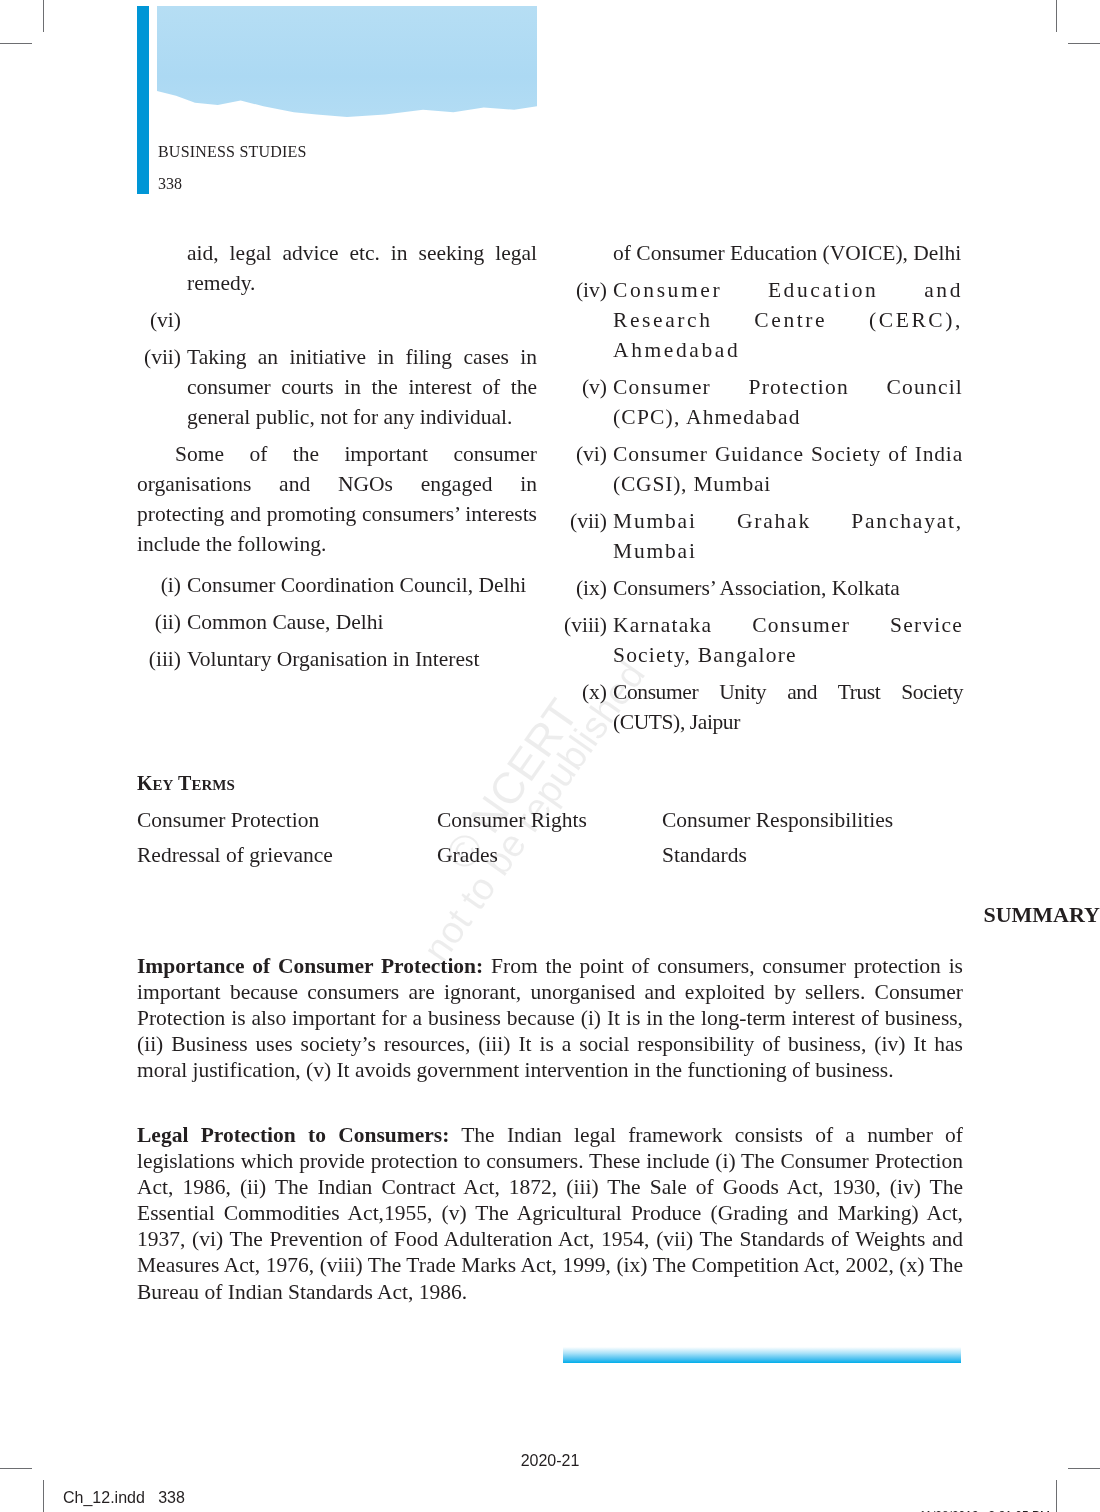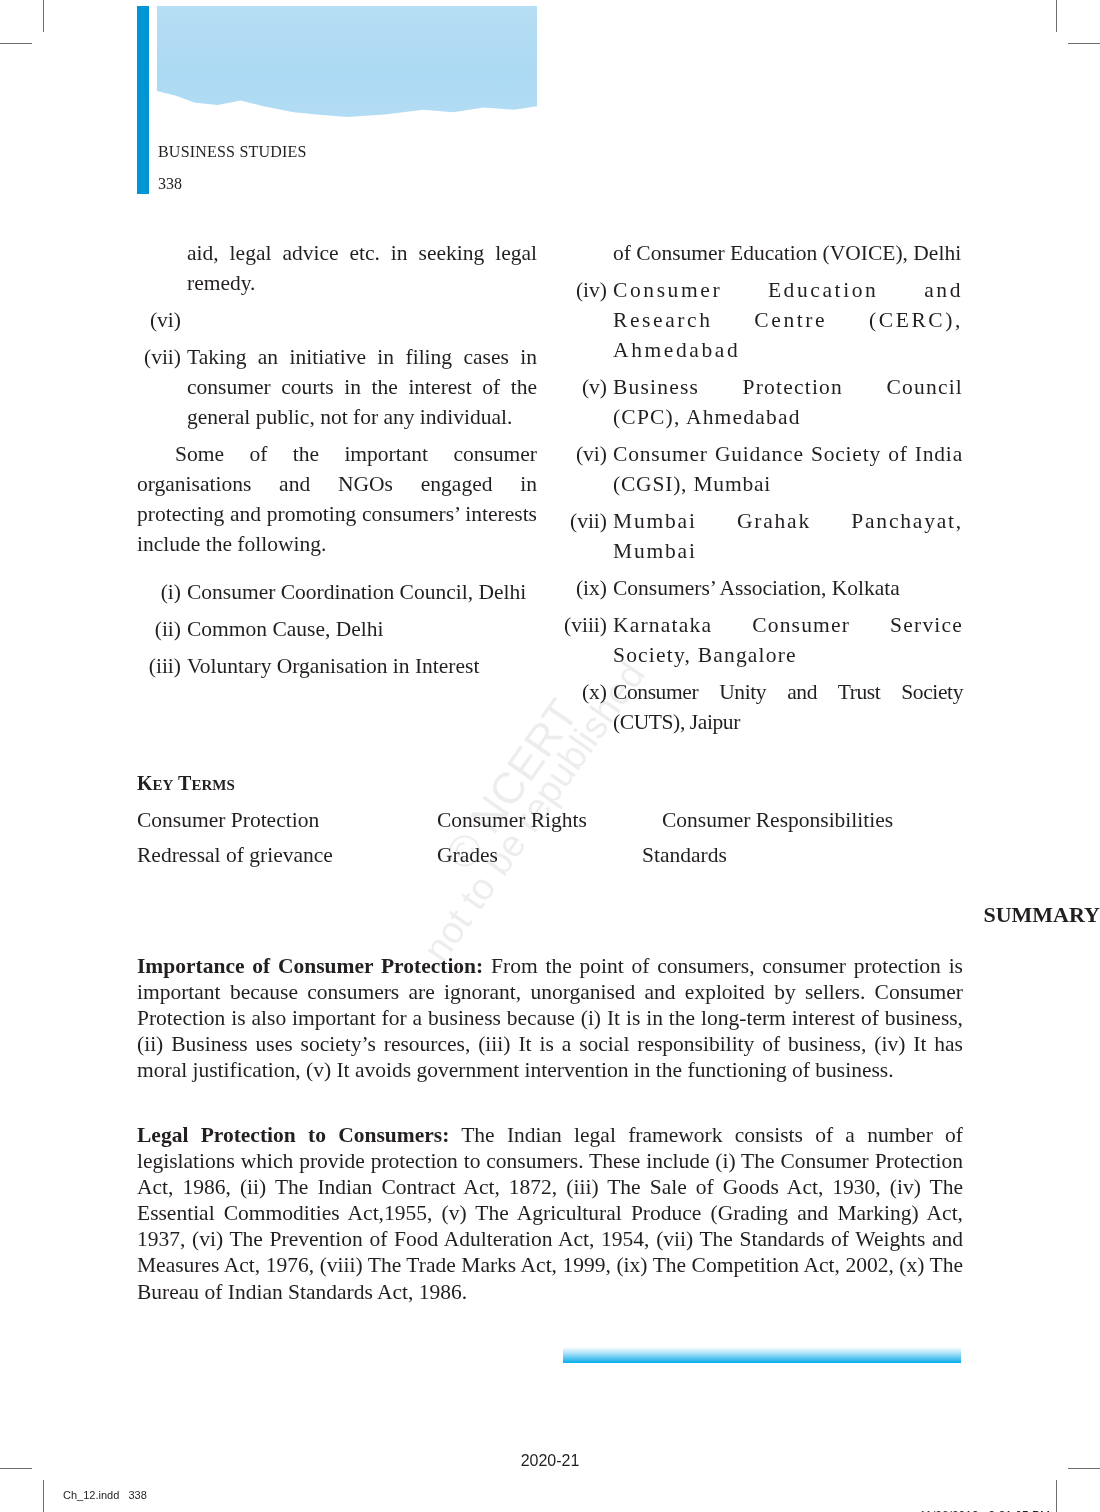--- a/index.html
+++ b/index.html
@@ -19,39 +19,39 @@
   .page-num { position: absolute; left: 158px; top: 175px; font-size: 16px; font-family: "Liberation Serif", serif; }
 
   .col { position: absolute; font-family: "Liberation Serif", serif; font-size: 21.5px; line-height: 30px; }
   .col-left { left: 137px; top: 238px; width: 400px; }
   .col-right { left: 563px; top: 238px; width: 400px; }
   .item { display: flex; margin-bottom: 7px; }
   .item .num { width: 50px; flex: 0 0 50px; text-align: right; padding-right: 0; box-sizing: border-box; }
   .item .num span { display: inline-block; width: 44px; text-align: right; padding-right: 6px; box-sizing: content-box; }
   .item .txt { flex: 1; text-align: justify; text-align-last: left; }
   .cont { padding-left: 50px; text-align: justify; margin-bottom: 7px; }
-  .para { text-indent: 38px; text-align: justify; margin-bottom: 18px; }
+  .para { text-indent: 38px; text-align: justify; margin-bottom: 11px; }
   .spaced { letter-spacing: 2.6px; }
 
   .key-title { position: absolute; left: 137px; top: 772px; font-family: "Liberation Serif", serif; font-weight: bold; font-size: 20px; }
   .key-title .sc { font-size: 15px; }
   .kt { position: absolute; font-family: "Liberation Serif", serif; font-size: 21.5px; }
 
   .summary-title { position: absolute; left: 0; width: 1100px; top: 902px; text-align: right; font-family: "Liberation Serif", serif; font-weight: bold; font-size: 22px; }
   .sum-para { position: absolute; left: 137px; width: 826px; font-family: "Liberation Serif", serif; font-size: 21.5px; line-height: 26.1px; text-align: justify; }
   .sum-para b { font-weight: bold; }
 
   .bottom-bar { position: absolute; left: 563px; top: 1347px; width: 398px; height: 16px;
     background: linear-gradient(180deg, #ffffff 0%, #a9e1f8 40%, #3fbcef 80%, #00aeea 100%); }
 
   .watermark { position: absolute; left: 395px; top: 600px; width: 360px; height: 360px; pointer-events: none; }
   .watermark div { position: absolute; font-family: "Liberation Sans", sans-serif; color: rgba(0,0,0,0.07); font-size: 44px; transform-origin: left top; white-space: nowrap; }
 
   .footer-year { position: absolute; left: 0; width: 1100px; top: 1452px; text-align: center; font-family: "Liberation Sans", sans-serif; font-size: 16px; }
-  .slug-left { position: absolute; left: 63px; top: 1489px; font-family: "Liberation Sans", sans-serif; font-size: 11px; }
+  .slug-left { position: absolute; left: 63px; top: 1489px; font-family: "Liberation Sans", sans-serif; font-size: 16px; }
   .slug-right { position: absolute; right: 50px; top: 1489px; font-family: Liberation Sans, sans-serif; font-size: 12px; margin-top: 20px; }
 </style>
 </head>
 <body>
 
 <div class="crop" style="left:43px;top:0;width:1px;height:32px;"></div>
 <div class="crop" style="left:0;top:43px;width:32px;height:1px;"></div>
 <div class="crop" style="left:1056px;top:0;width:1px;height:32px;"></div>
 <div class="crop" style="left:1068px;top:43px;width:32px;height:1px;"></div>
 <div class="crop" style="left:0;top:1468px;width:32px;height:1px;"></div>
@@ -94,21 +94,21 @@
 </div>
 
 <div class="col col-right">
   <div class="cont">of Consumer Education (VOICE), Delhi</div>
   <div class="item">
     <div class="num"><span>(iv)</span></div>
     <div class="txt spaced">Consumer Education and Research Centre (CERC), Ahmedabad</div>
   </div>
   <div class="item">
     <div class="num"><span>(v)</span></div>
-    <div class="txt" style="letter-spacing:1.2px">Business Protection Council (CPC), Ahmedabad</div>
+    <div class="txt" style="letter-spacing:1.2px">Consumer Protection Council (CPC), Ahmedabad</div>
   </div>
   <div class="item">
     <div class="num"><span>(vi)</span></div>
     <div class="txt" style="letter-spacing:0.8px">Consumer Guidance Society of India (CGSI), Mumbai</div>
   </div>
   <div class="item">
     <div class="num"><span>(vii)</span></div>
     <div class="txt" style="letter-spacing:1.8px">Mumbai Grahak Panchayat, Mumbai</div>
   </div>
   <div class="item">
@@ -124,21 +124,21 @@
     <div class="txt" style="letter-spacing:-0.4px">Consumer Unity and Trust Society (CUTS), Jaipur</div>
   </div>
 </div>
 
 <div class="key-title"><span>K</span><span class="sc">EY</span> <span>T</span><span class="sc">ERMS</span></div>
 <div class="kt" style="left:137px;top:808px;">Consumer Protection</div>
 <div class="kt" style="left:437px;top:808px;">Consumer Rights</div>
 <div class="kt" style="left:662px;top:808px;">Consumer Responsibilities</div>
 <div class="kt" style="left:137px;top:843px;">Redressal of grievance</div>
 <div class="kt" style="left:437px;top:843px;font-family:Liberation Serif, serif;">Grades</div>
-<div class="kt" style="left:642px;top:843px;">Standards</div>
+<div class="kt" style="left:662px;top:843px;">Standards</div>
 
 <div class="summary-title">SUMMARY</div>
 <div class="sum-para" style="top:953px;"><b>Importance of Consumer Protection:</b><span> From the point of consumers, consumer protection is important because consumers are ignorant, unorganised and exploited by sellers. Consumer Protection is also important for a business because (i) It is in the long-term interest of business, (ii) Business uses society’s resources, (iii) It is a social responsibility of business, (iv) It has moral justification, (v) It avoids government intervention in the functioning of business.</span></div>
 <div class="sum-para" style="top:1122px;"><b>Legal Protection to Consumers:</b><span> The Indian legal framework consists of a number of legislations which provide protection to consumers. These include (i) The Consumer Protection Act, 1986, (ii) The Indian Contract Act, 1872, (iii) The Sale of Goods Act, 1930, (iv) The Essential Commodities Act,1955, (v) The Agricultural Produce (Grading and Marking) Act, 1937, (vi) The Prevention of Food Adulteration Act, 1954, (vii) The Standards of Weights and Measures Act, 1976, (viii) The Trade Marks Act, 1999, (ix) The Competition Act, 2002, (x) The Bureau of Indian Standards Act, 1986.</span></div>
 
 <div class="bottom-bar"></div>
 
 <div class="footer-year">2020-21</div>
 <div class="slug-left" style="white-space:pre;">Ch_12.indd   338</div>
 <div class="slug-right" style="white-space:pre;">11/28/2019   3:31:05 PM</div>

